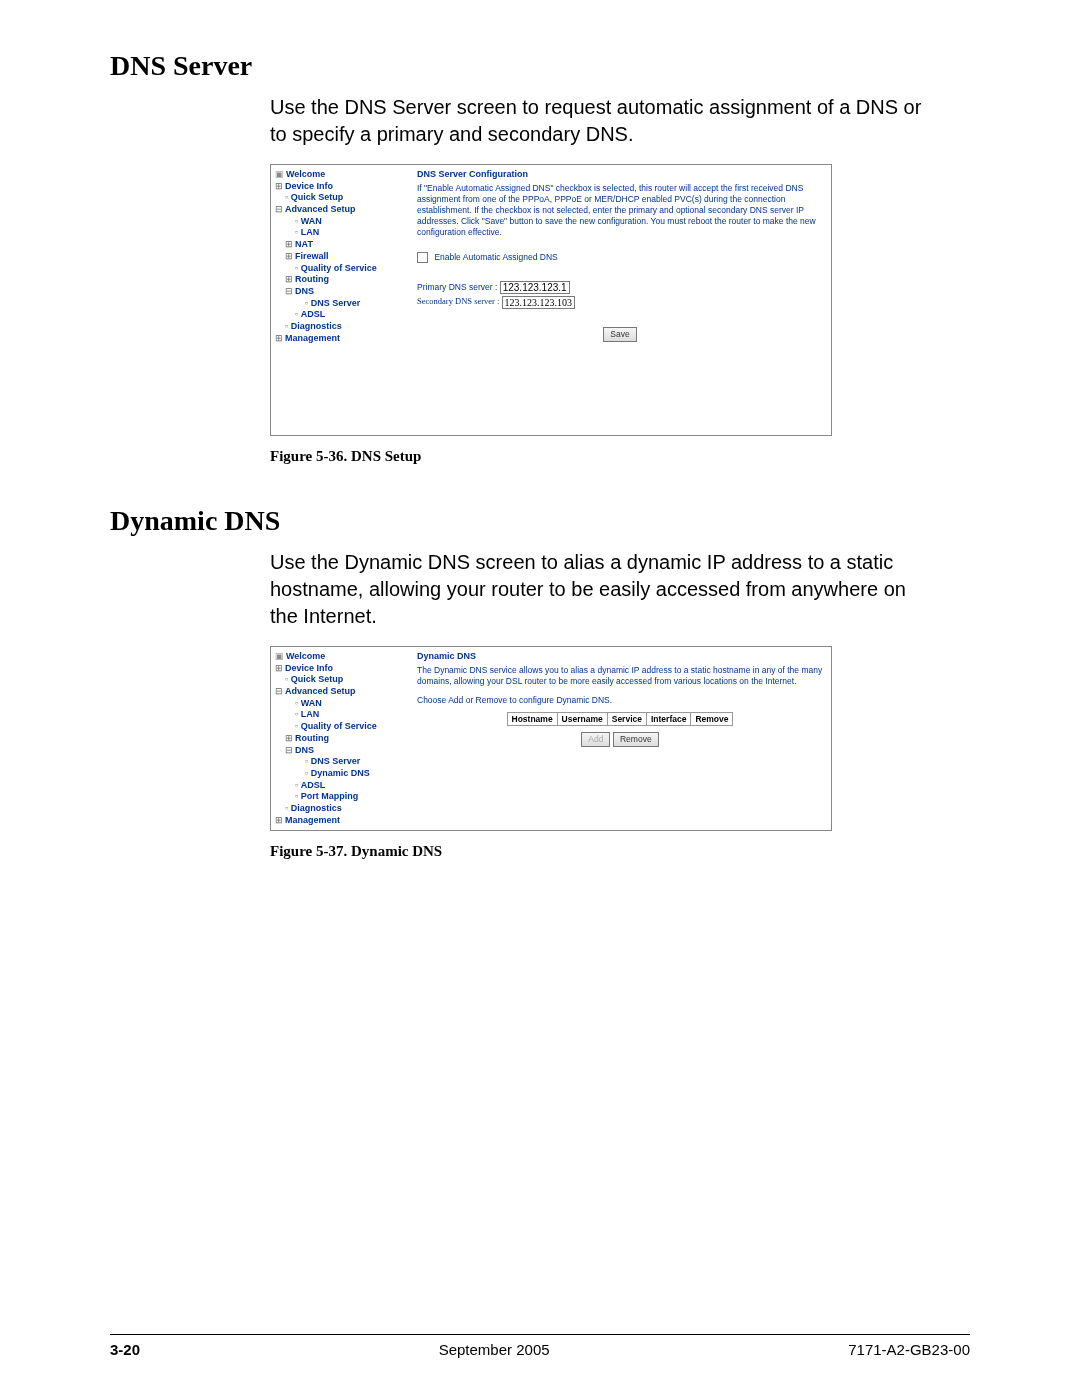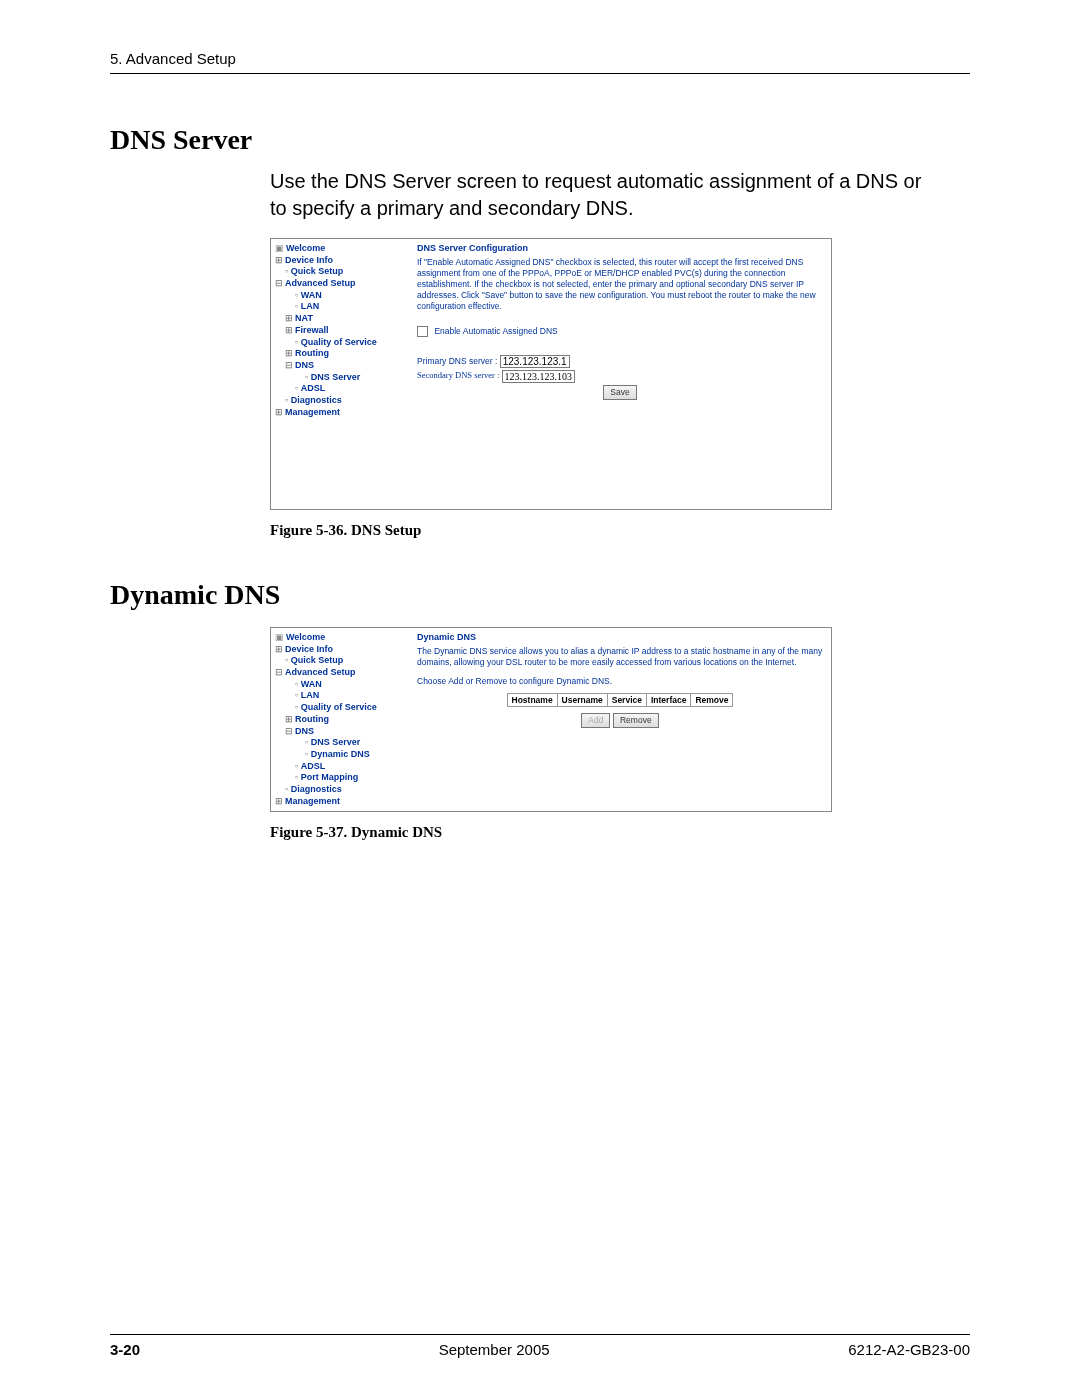--- a/index.html
+++ b/index.html
@@ -127,23 +127,20 @@
   }
   .ftr .pg { font-weight: bold; }
   #fig1 { height: 270px; width: 560px; }
   #fig2 { width: 560px; }
 </style>
 </head>
 <body>
 
 <div class="page">
 
-  <div class="hdr">
-    <span>5. Advanced Setup</span>
-  </div>
 
   <h2 class="section">DNS Server</h2>
   <div class="bodytext">Use the DNS Server screen to request automatic assignment of a DNS or to specify a primary and secondary DNS.</div>
 
   <div id="fig1" class="figbox">
     <div class="navcol">
       <div class="navitem"><span class="doc">▣ </span><span>Welcome</span></div>
       <div class="navitem"><span class="box">⊞ </span><span>Device Info</span></div>
       <div class="navitem ind1"><span class="doc">▫ </span><span>Quick Setup</span></div>
       <div class="navitem"><span class="box">⊟ </span><span>Advanced Setup</span></div>
@@ -167,29 +164,30 @@
         <span>Enable Automatic Assigned DNS</span>
       </div>
       <div class="cfgBody" style="margin-top:18px;">
         <span>Primary DNS server :</span>
         <span class="inputbox">123.123.123.1</span>
       </div>
       <div class="cfgBody" style="margin-top:2px;font-family:Liberation Serif, serif;">
         <span>Secondary DNS server :</span>
         <span class="inputbox">123.123.123.103</span>
       </div>
-      <div class="center" style="margin-top:2px;">
+      <div class="center" style="margin-top:18px;">
         <span class="btn">Save</span>
       </div>
     </div>
   </div>
 
   <div class="figcap">Figure 5-36.    DNS Setup</div>
 
   <h2 class="section">Dynamic DNS</h2>
+  <div class="bodytext">Use the Dynamic DNS screen to alias a dynamic IP address to a static hostname, allowing your router to be easily accessed from anywhere on the Internet.</div>
 
   <div id="fig2" class="figbox">
     <div class="navcol">
       <div class="navitem"><span class="doc">▣ </span><span>Welcome</span></div>
       <div class="navitem"><span class="box">⊞ </span><span>Device Info</span></div>
       <div class="navitem ind1"><span class="doc">▫ </span><span>Quick Setup</span></div>
       <div class="navitem"><span class="box">⊟ </span><span>Advanced Setup</span></div>
       <div class="navitem ind2"><span class="doc">▫ </span><span>WAN</span></div>
       <div class="navitem ind2"><span class="doc">▫ </span><span>LAN</span></div>
       <div class="navitem ind2"><span class="doc">▫ </span><span>Quality of Service</span></div>
@@ -222,16 +220,16 @@
         <span class="btn">Remove</span>
       </div>
     </div>
   </div>
 
   <div class="figcap">Figure 5-37.    Dynamic DNS</div>
 
   <div class="ftr">
     <span class="pg">3-20</span>
     <span>September 2005</span>
-    <span>6212-A2-GB23-00</span>
+    <span>7171-A2-GB23-00</span>
   </div>
 
 </div>
 
 </body></html>

